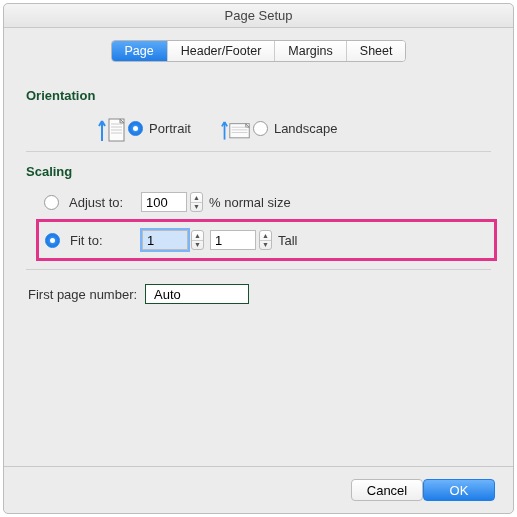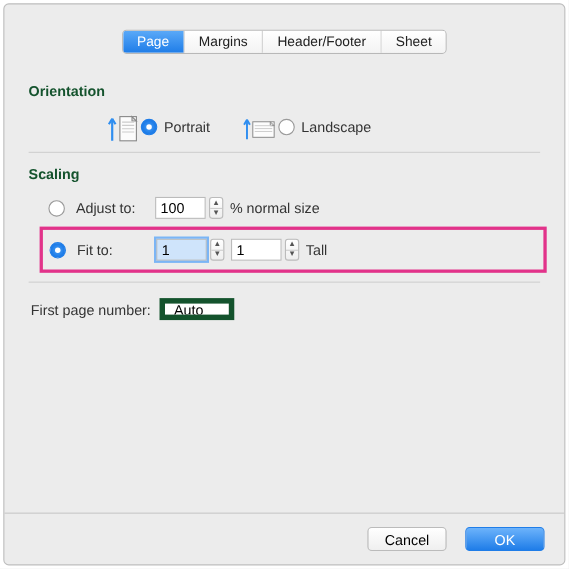--- a/index.html
+++ b/index.html
@@ -29,21 +29,21 @@
     font-size: 13px;
     color: #444;
     background: linear-gradient(#f4f4f4,#e5e5e5);
     border-bottom: 1px solid #c8c8c8;
     padding: 4px 0;
     border-radius: 5px 5px 0 0;
   }
   .tabs {
     display: flex;
     justify-content: center;
-    margin: 23px 0 6px 0;
+    margin: 12px 0 6px 0;
   }
   .segmented {
     display: flex;
     border: 1px solid #b8b8b8;
     border-radius: 4px;
     overflow: hidden;
     background: #fff;
     height: 22px;
   }
   .segmented .seg {
@@ -134,53 +134,54 @@
     padding: 6px 6px 6px 6px;
     display: flex; align-items: center; gap: 6px;
     height: 42px;
   }
   .firstpage-row {
     display: flex; align-items: center;
     gap: 8px;
     margin: 14px 0 0 2px;
   }
   .firstpage-row input {
-    width: 68px; height: 20px; font-size: 13px;
-    border: 5px solid #14532d; padding: 1px 8px; background:#fff;
+    width: 104px; height: 20px; font-size: 13px;
+    border: 1px solid #14532d; padding: 1px 8px; background:#fff;
   }
   .footer {
     border-top: 1px solid #c8c8c8;
     display: flex; justify-content: flex-end;
     padding: 12px 18px;
-    gap: 17px;
+    gap: 0;
     margin-top: 26px;
   }
   .btn {
     min-width: 72px; height: 22px;
     border: 1px solid #bbb; border-radius: 4px;
     background: linear-gradient(#ffffff,#efefef);
     font-size: 13px; cursor: pointer;
   }
   .btn.primary {
     border: 1px solid #1f7de8;
     background: linear-gradient(#6cb3fb,#1f7de8);
     color: #fff;
   }
   .label { color:#333; }
 </style>
 </head>
 <body>
 
 <div class="window">
+  <div class="titlebar">Page Setup</div>
 
   <div class="tabs">
     <div class="segmented">
       <div class="seg active">Page</div>
+      <div class="seg">Header/Footer</div>
       <div class="seg">Margins</div>
-      <div class="seg">Header/Footer</div>
       <div class="seg">Sheet</div>
     </div>
   </div>
 
   <div class="content">
 
     <div class="section-label">Orientation</div>
 
     <div class="orient-row">
       <span class="page-icon">

